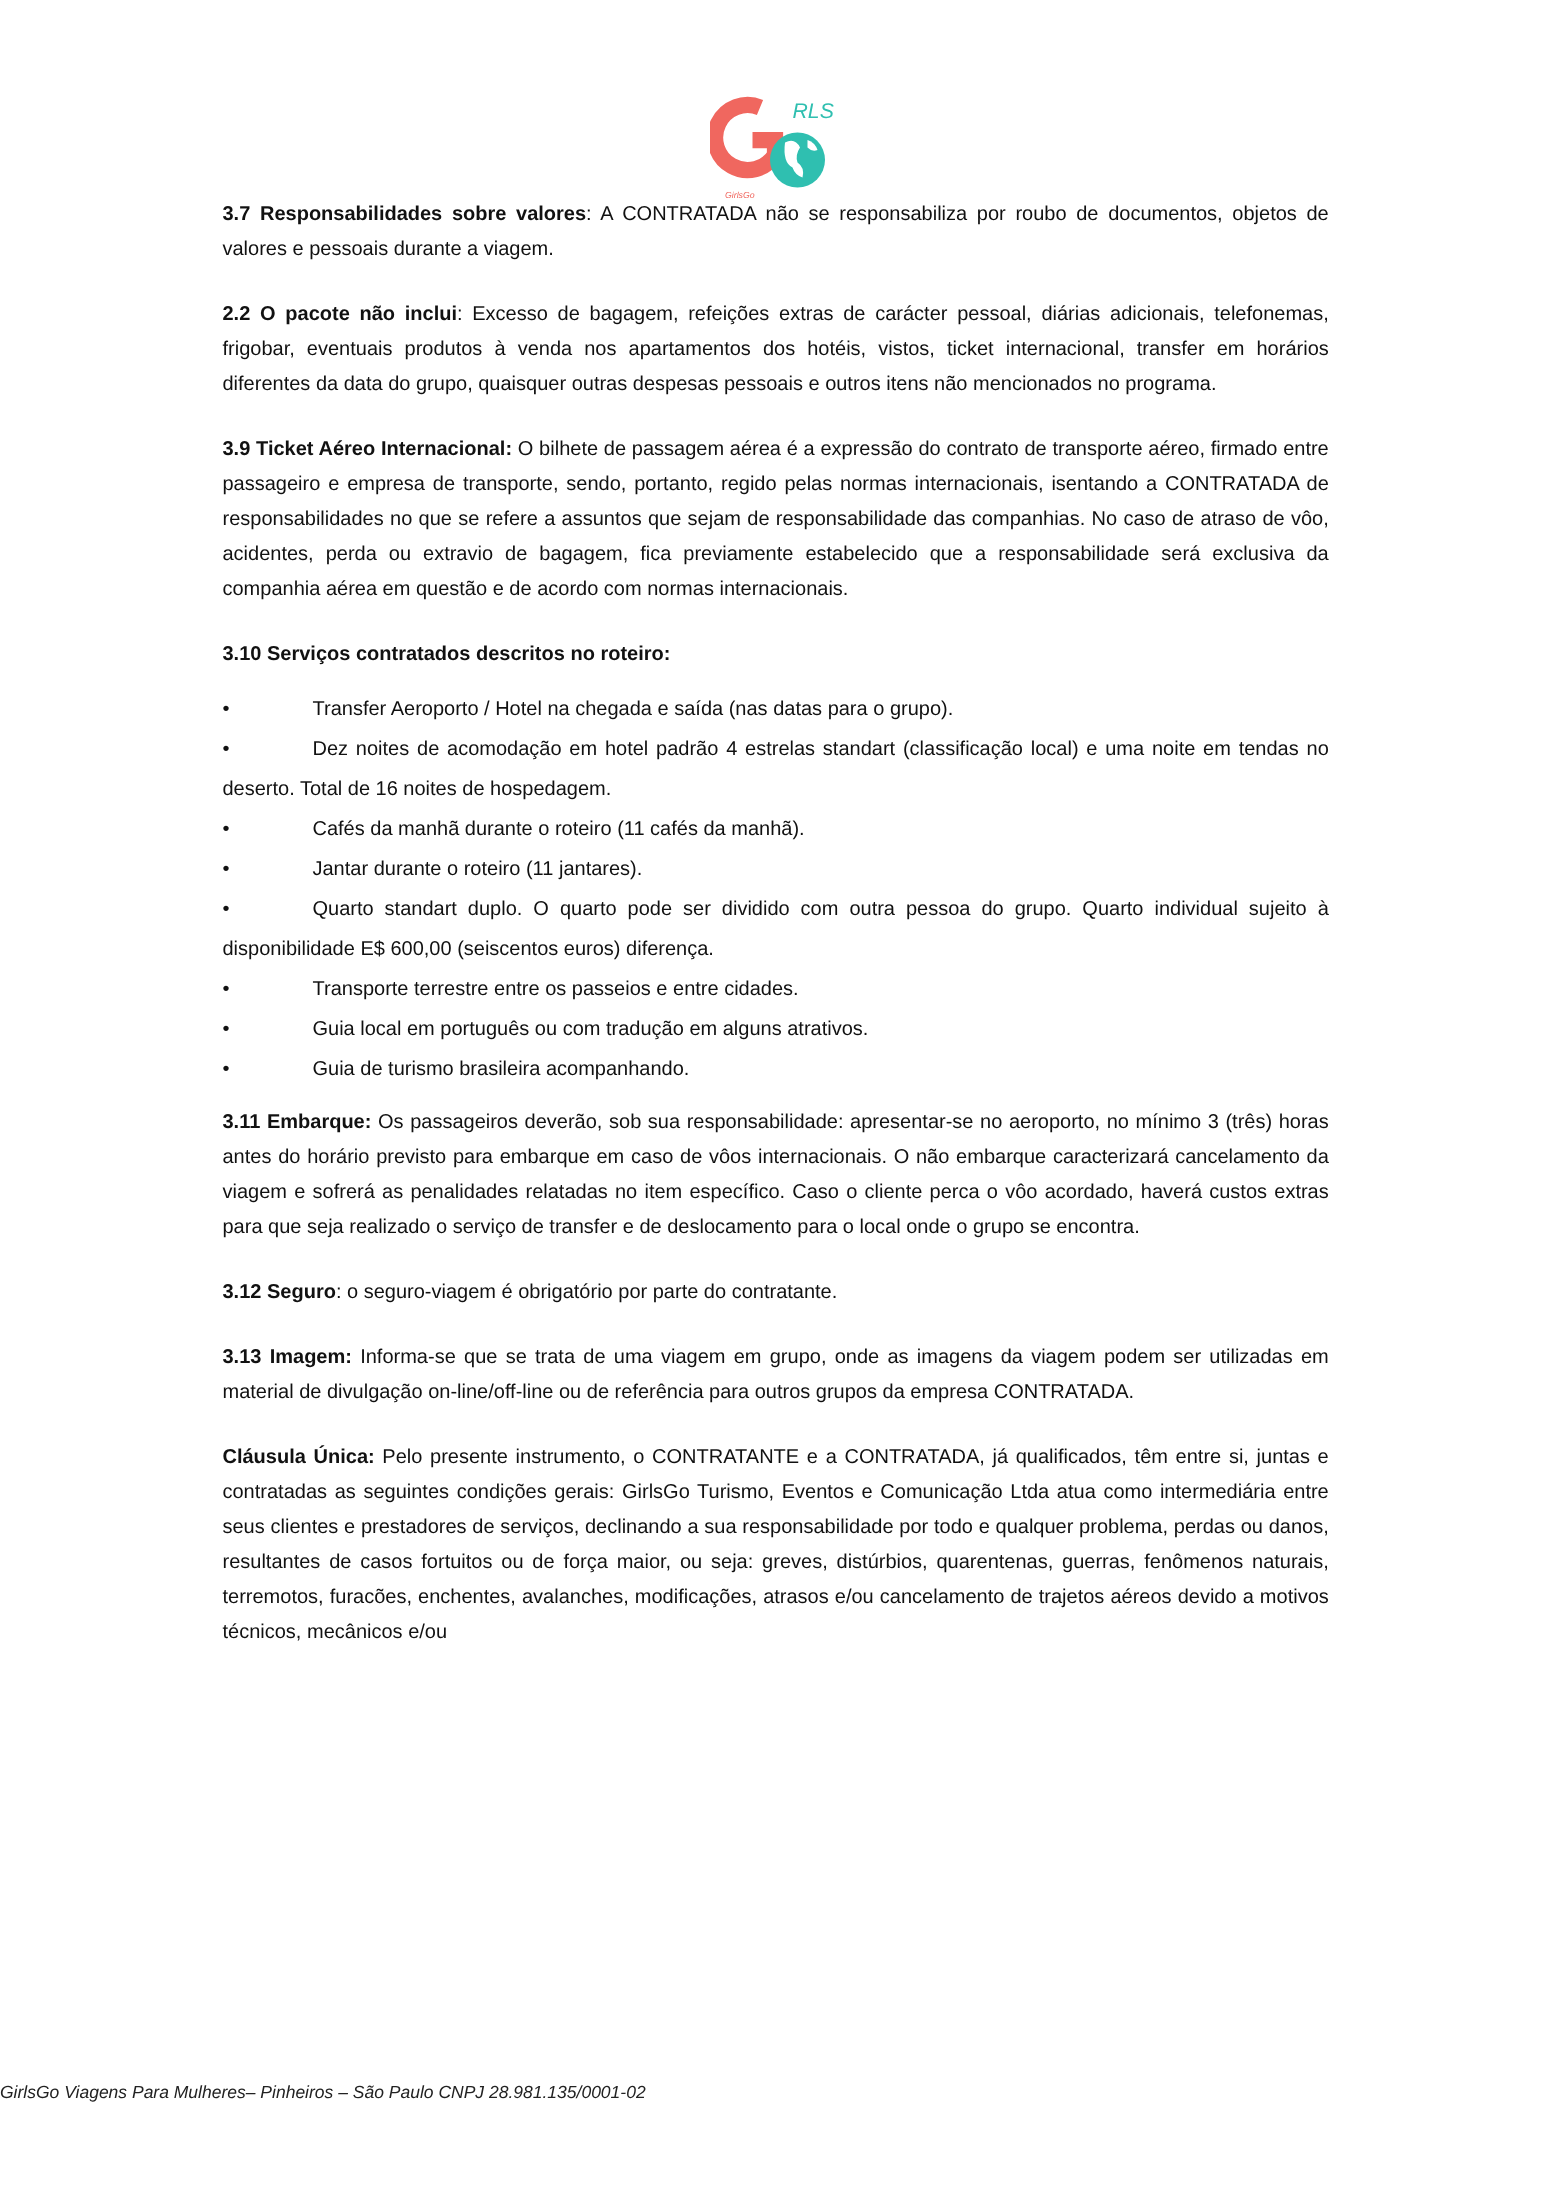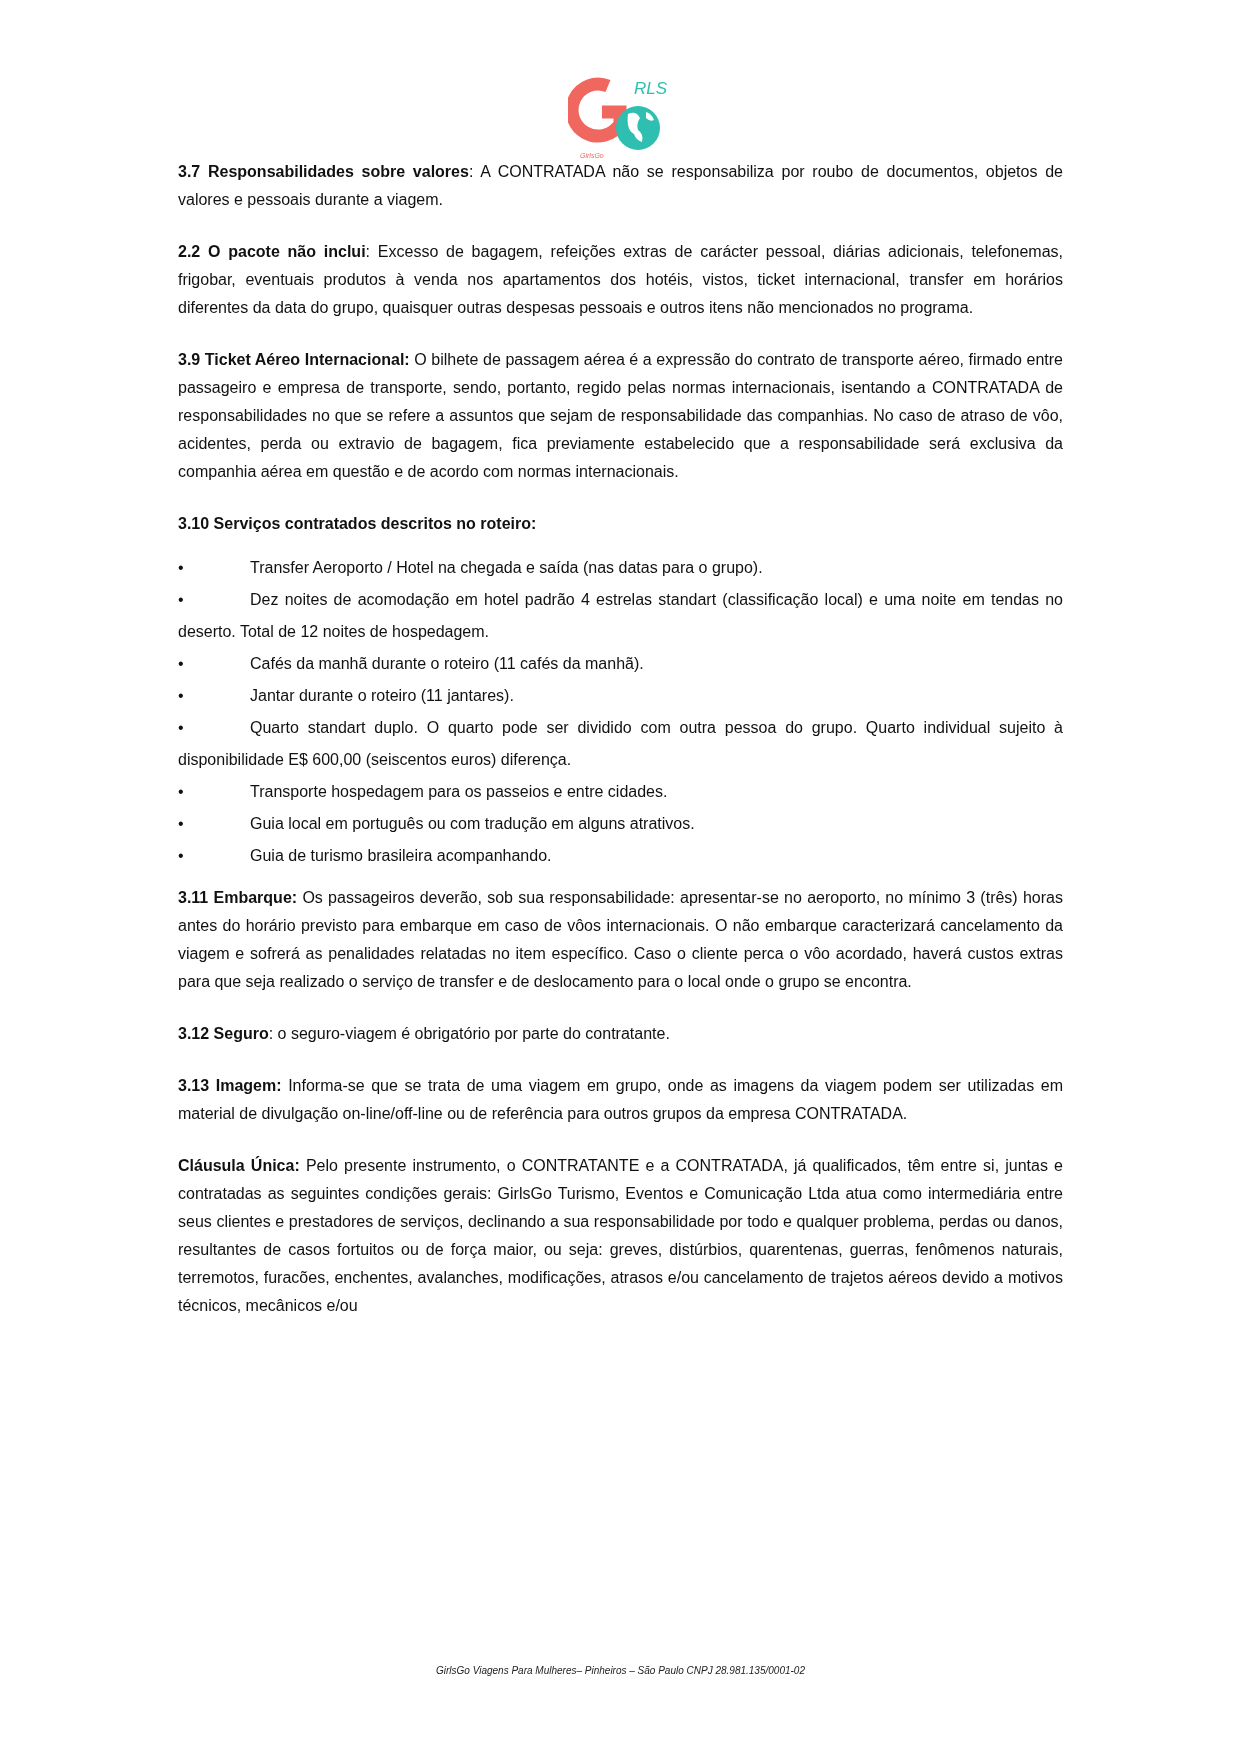--- a/index.html
+++ b/index.html
@@ -9,22 +9,22 @@
     .logo { position: absolute; left: 568px; top: 72px; width: 110px; height: 88px; font-style: italic; }
     .content { position: absolute; left: 178px; top: 158px; width: 885px;
       font-size: 16px; line-height: 28px; }
     p { margin: 0; text-align: justify; }
     .para { margin-bottom: 24px; }
     b { font-weight: bold; }
     .sec-head { margin-top: 6px; margin-bottom: 14px; font-weight: bold; }
     .bullet { margin: 0; text-align: justify; line-height: 32px; }
     .bullet .dot { display: inline-block; width: 72px; }
     .list { margin-bottom: 12px; }
-    .footer { position: absolute; left: 0; width: 1241px; top: 1665px; text-align: center;
-      font-style: italic; font-size: 10px; color: #222; }
+    .footer { position: absolute; left: 0; width: 1241px; top: 1665px; 
+      font-style: italic; font-size: 14px; color: #222; }
   </style>
 </head>
 <body>
 
 <div class="page">
 
   <div class="logo">
     <svg width="110" height="88" viewBox="0 0 110 88">
       <path d="M40 14 A26 26 0 1 0 52 52 L52 40 L34 40" fill="none" stroke="#f0675f" stroke-width="13"></path>
       <circle cx="70" cy="56" r="22" fill="#2fbfb0"></circle>
@@ -39,25 +39,25 @@
     <p class="para"><b>3.7 Responsabilidades sobre valores</b><span>:</span><span> A CONTRATADA não se responsabiliza por roubo de documentos, objetos de valores e pessoais durante a viagem.</span></p>
 
     <p class="para"><b>2.2 O pacote não inclui</b><span>:</span><span> Excesso de bagagem, refeições extras de carácter pessoal, diárias adicionais, telefonemas, frigobar, eventuais produtos à venda nos apartamentos dos hotéis, vistos, ticket internacional, transfer em horários diferentes da data do grupo, quaisquer outras despesas pessoais e outros itens não mencionados no programa.</span></p>
 
     <p class="para"><b>3.9 Ticket Aéreo Internacional:</b><span> O bilhete de passagem aérea é a expressão do contrato de transporte aéreo, firmado entre passageiro e empresa de transporte, sendo, portanto, regido pelas normas internacionais, isentando a CONTRATADA de responsabilidades no que se refere a assuntos que sejam de responsabilidade das companhias. No caso de atraso de vôo, acidentes, perda ou extravio de bagagem, fica previamente estabelecido que a responsabilidade será exclusiva da companhia aérea em questão e de acordo com normas internacionais.</span></p>
 
     <p class="sec-head">3.10  Serviços contratados descritos no roteiro:</p>
 
     <div class="list">
       <p class="bullet"><span class="dot">•</span><span>Transfer Aeroporto / Hotel na chegada e saída (nas datas para o grupo).</span></p>
-      <p class="bullet"><span class="dot">•</span><span>Dez noites de acomodação em hotel padrão 4 estrelas standart (classificação local) e uma noite em tendas no deserto. Total de 12 noites de hospedagem.</span></p>
+      <p class="bullet"><span class="dot">•</span><span>Dez noites de acomodação em hotel padrão 4 estrelas standart (classificação local) e uma noite em tendas no deserto. Total de 16 noites de hospedagem.</span></p>
       <p class="bullet"><span class="dot">•</span><span>Cafés da manhã durante o roteiro (11 cafés da manhã).</span></p>
       <p class="bullet"><span class="dot">•</span><span>Jantar durante o roteiro (11 jantares).</span></p>
       <p class="bullet"><span class="dot">•</span><span>Quarto standart duplo. O quarto pode ser dividido com outra pessoa do grupo. Quarto individual sujeito à disponibilidade E$ 600,00 (seiscentos euros) diferença.</span></p>
-      <p class="bullet"><span class="dot">•</span><span>Transporte hospedagem para os passeios e entre cidades.</span></p>
+      <p class="bullet"><span class="dot">•</span><span>Transporte terrestre entre os passeios e entre cidades.</span></p>
       <p class="bullet"><span class="dot">•</span><span>Guia local em português ou com tradução em alguns atrativos.</span></p>
       <p class="bullet"><span class="dot">•</span><span>Guia de turismo brasileira acompanhando.</span></p>
     </div>
 
     <p class="para"><b>3.11 Embarque:</b><span> Os passageiros deverão, sob sua responsabilidade: apresentar-se no aeroporto, no mínimo 3 (três) horas antes do horário previsto para embarque em caso de vôos internacionais.  O não embarque caracterizará cancelamento da viagem e sofrerá as penalidades relatadas no item específico.  Caso o cliente perca o vôo acordado, haverá custos extras para que seja realizado o serviço de transfer e de deslocamento para o local onde o grupo se encontra.</span></p>
 
     <p class="para"><b>3.12 Seguro</b><span>:</span><span> o seguro-viagem é obrigatório por parte do contratante.</span></p>
 
     <p class="para"><b>3.13 Imagem:</b><span> Informa-se que se trata de uma viagem em grupo, onde as imagens da viagem podem ser utilizadas em material de divulgação on-line/off-line ou de referência para outros grupos da empresa CONTRATADA.</span></p>
 

